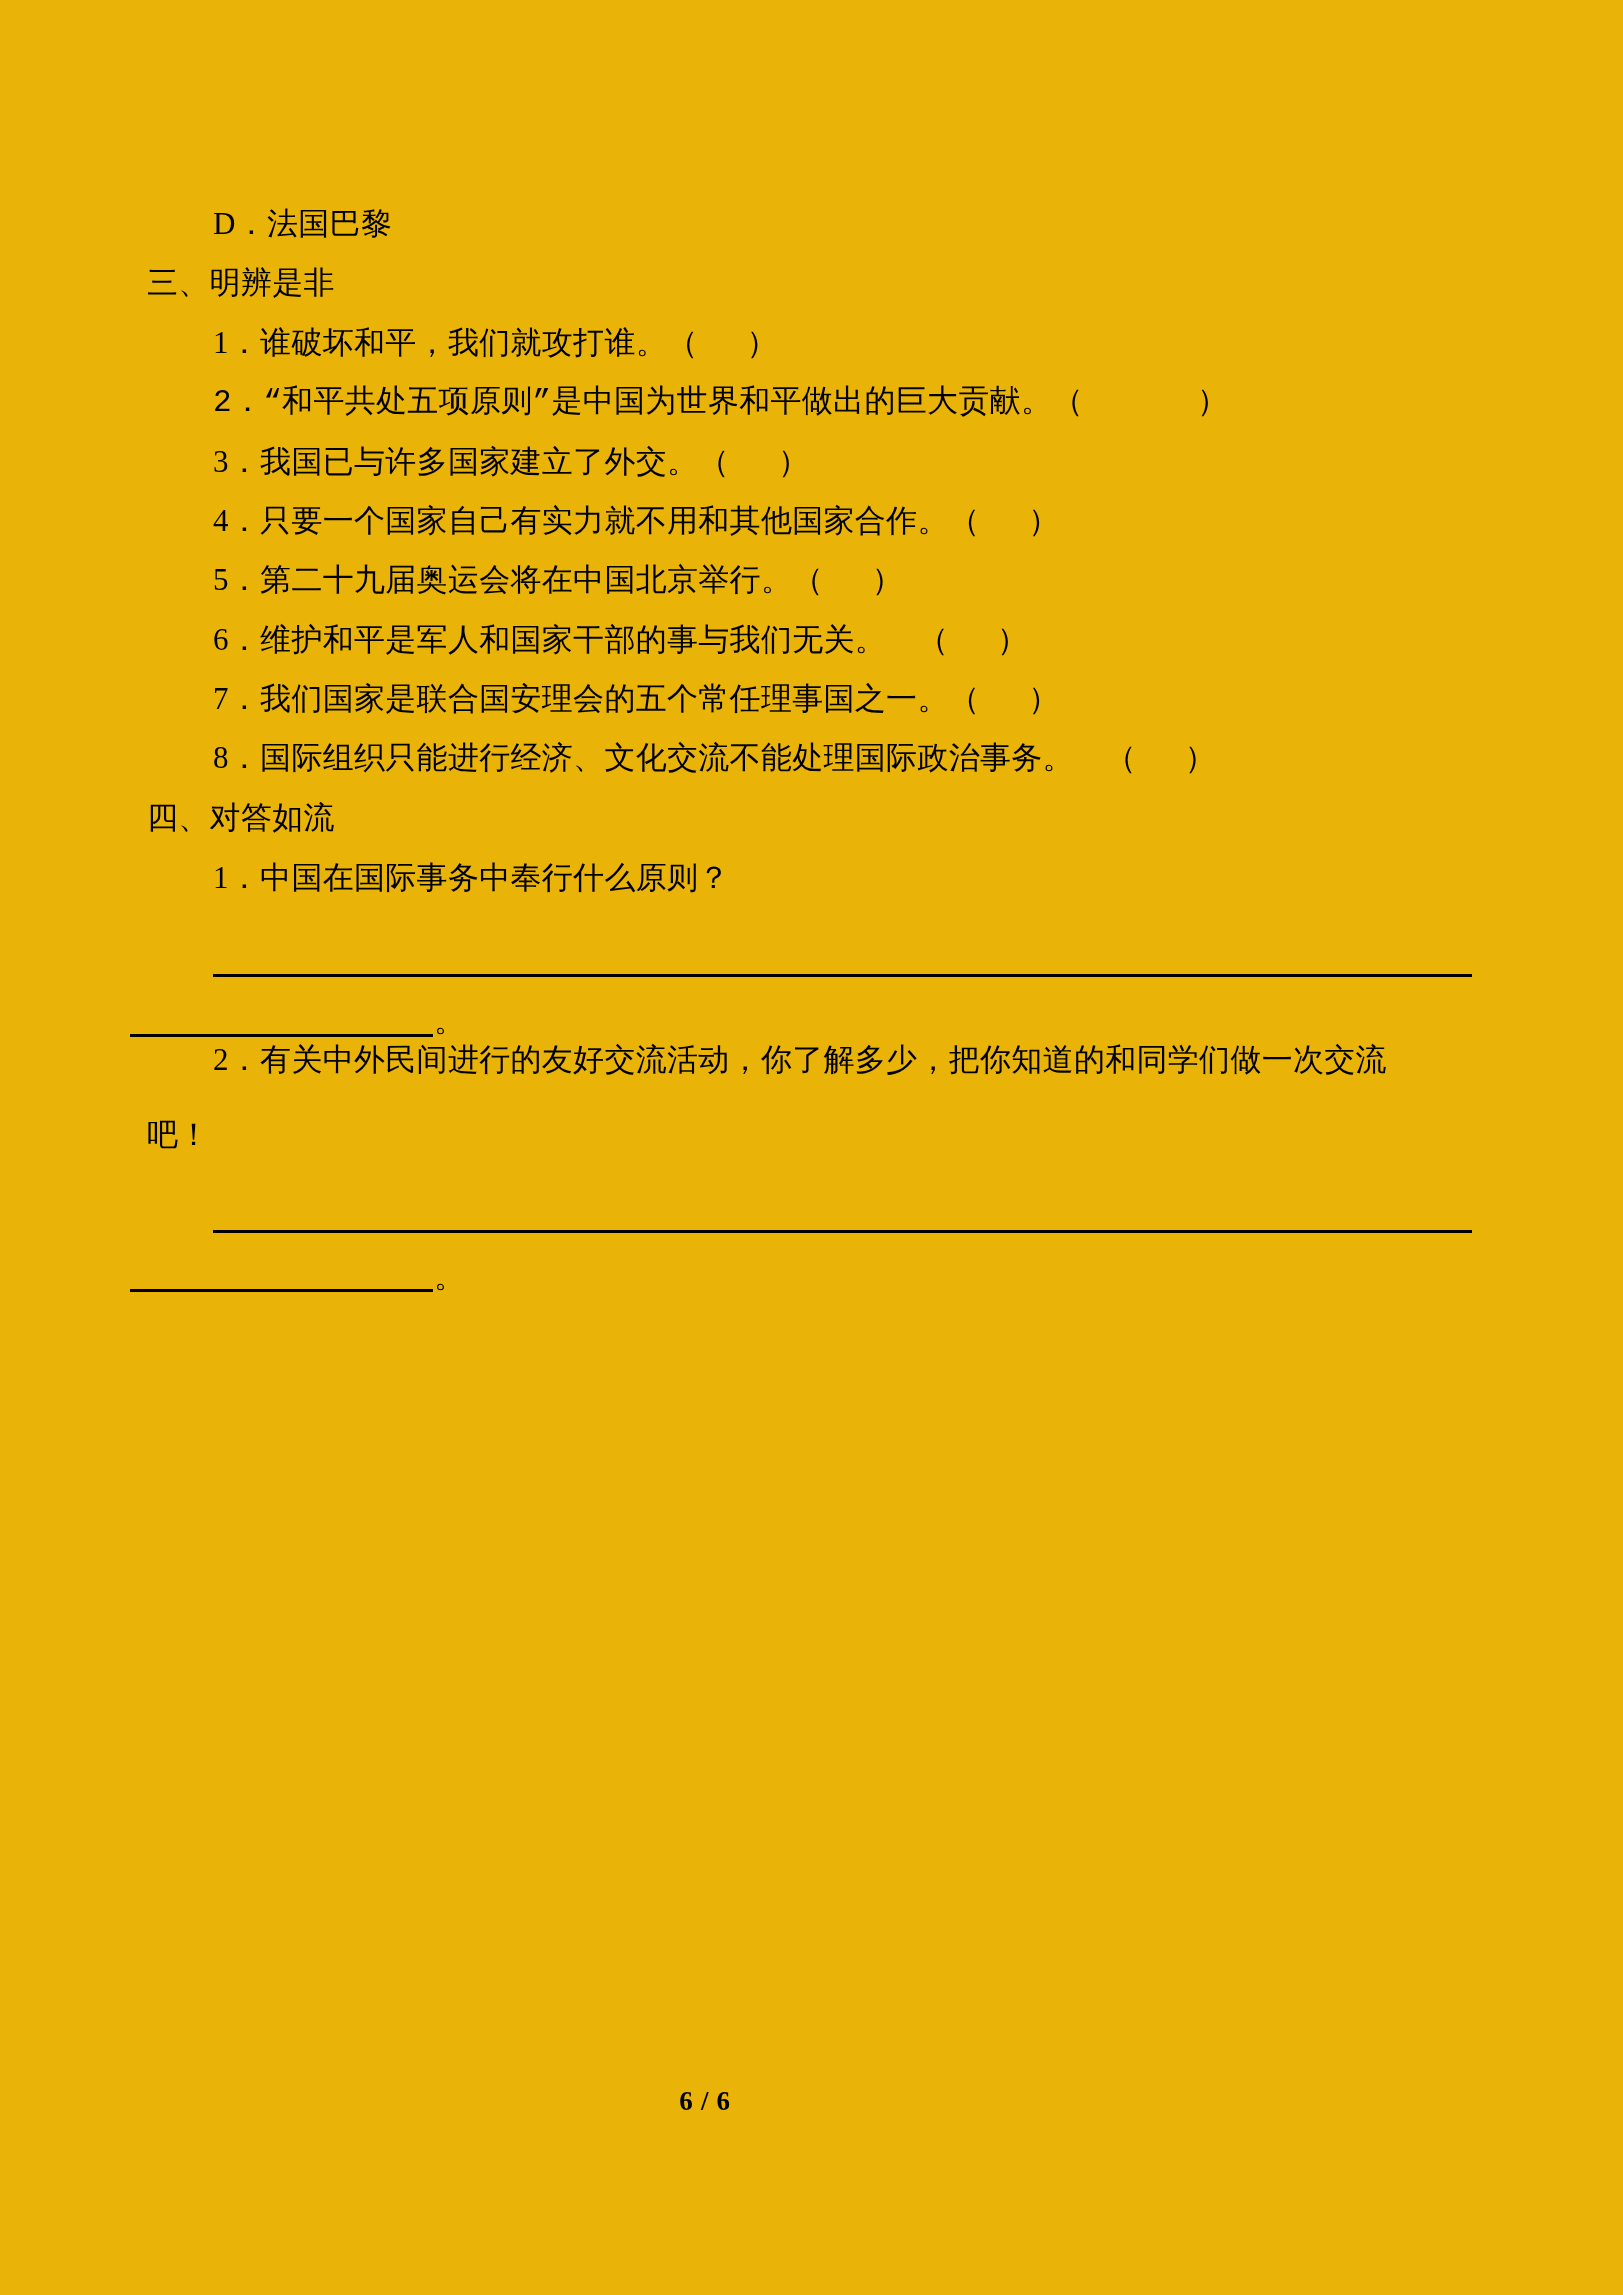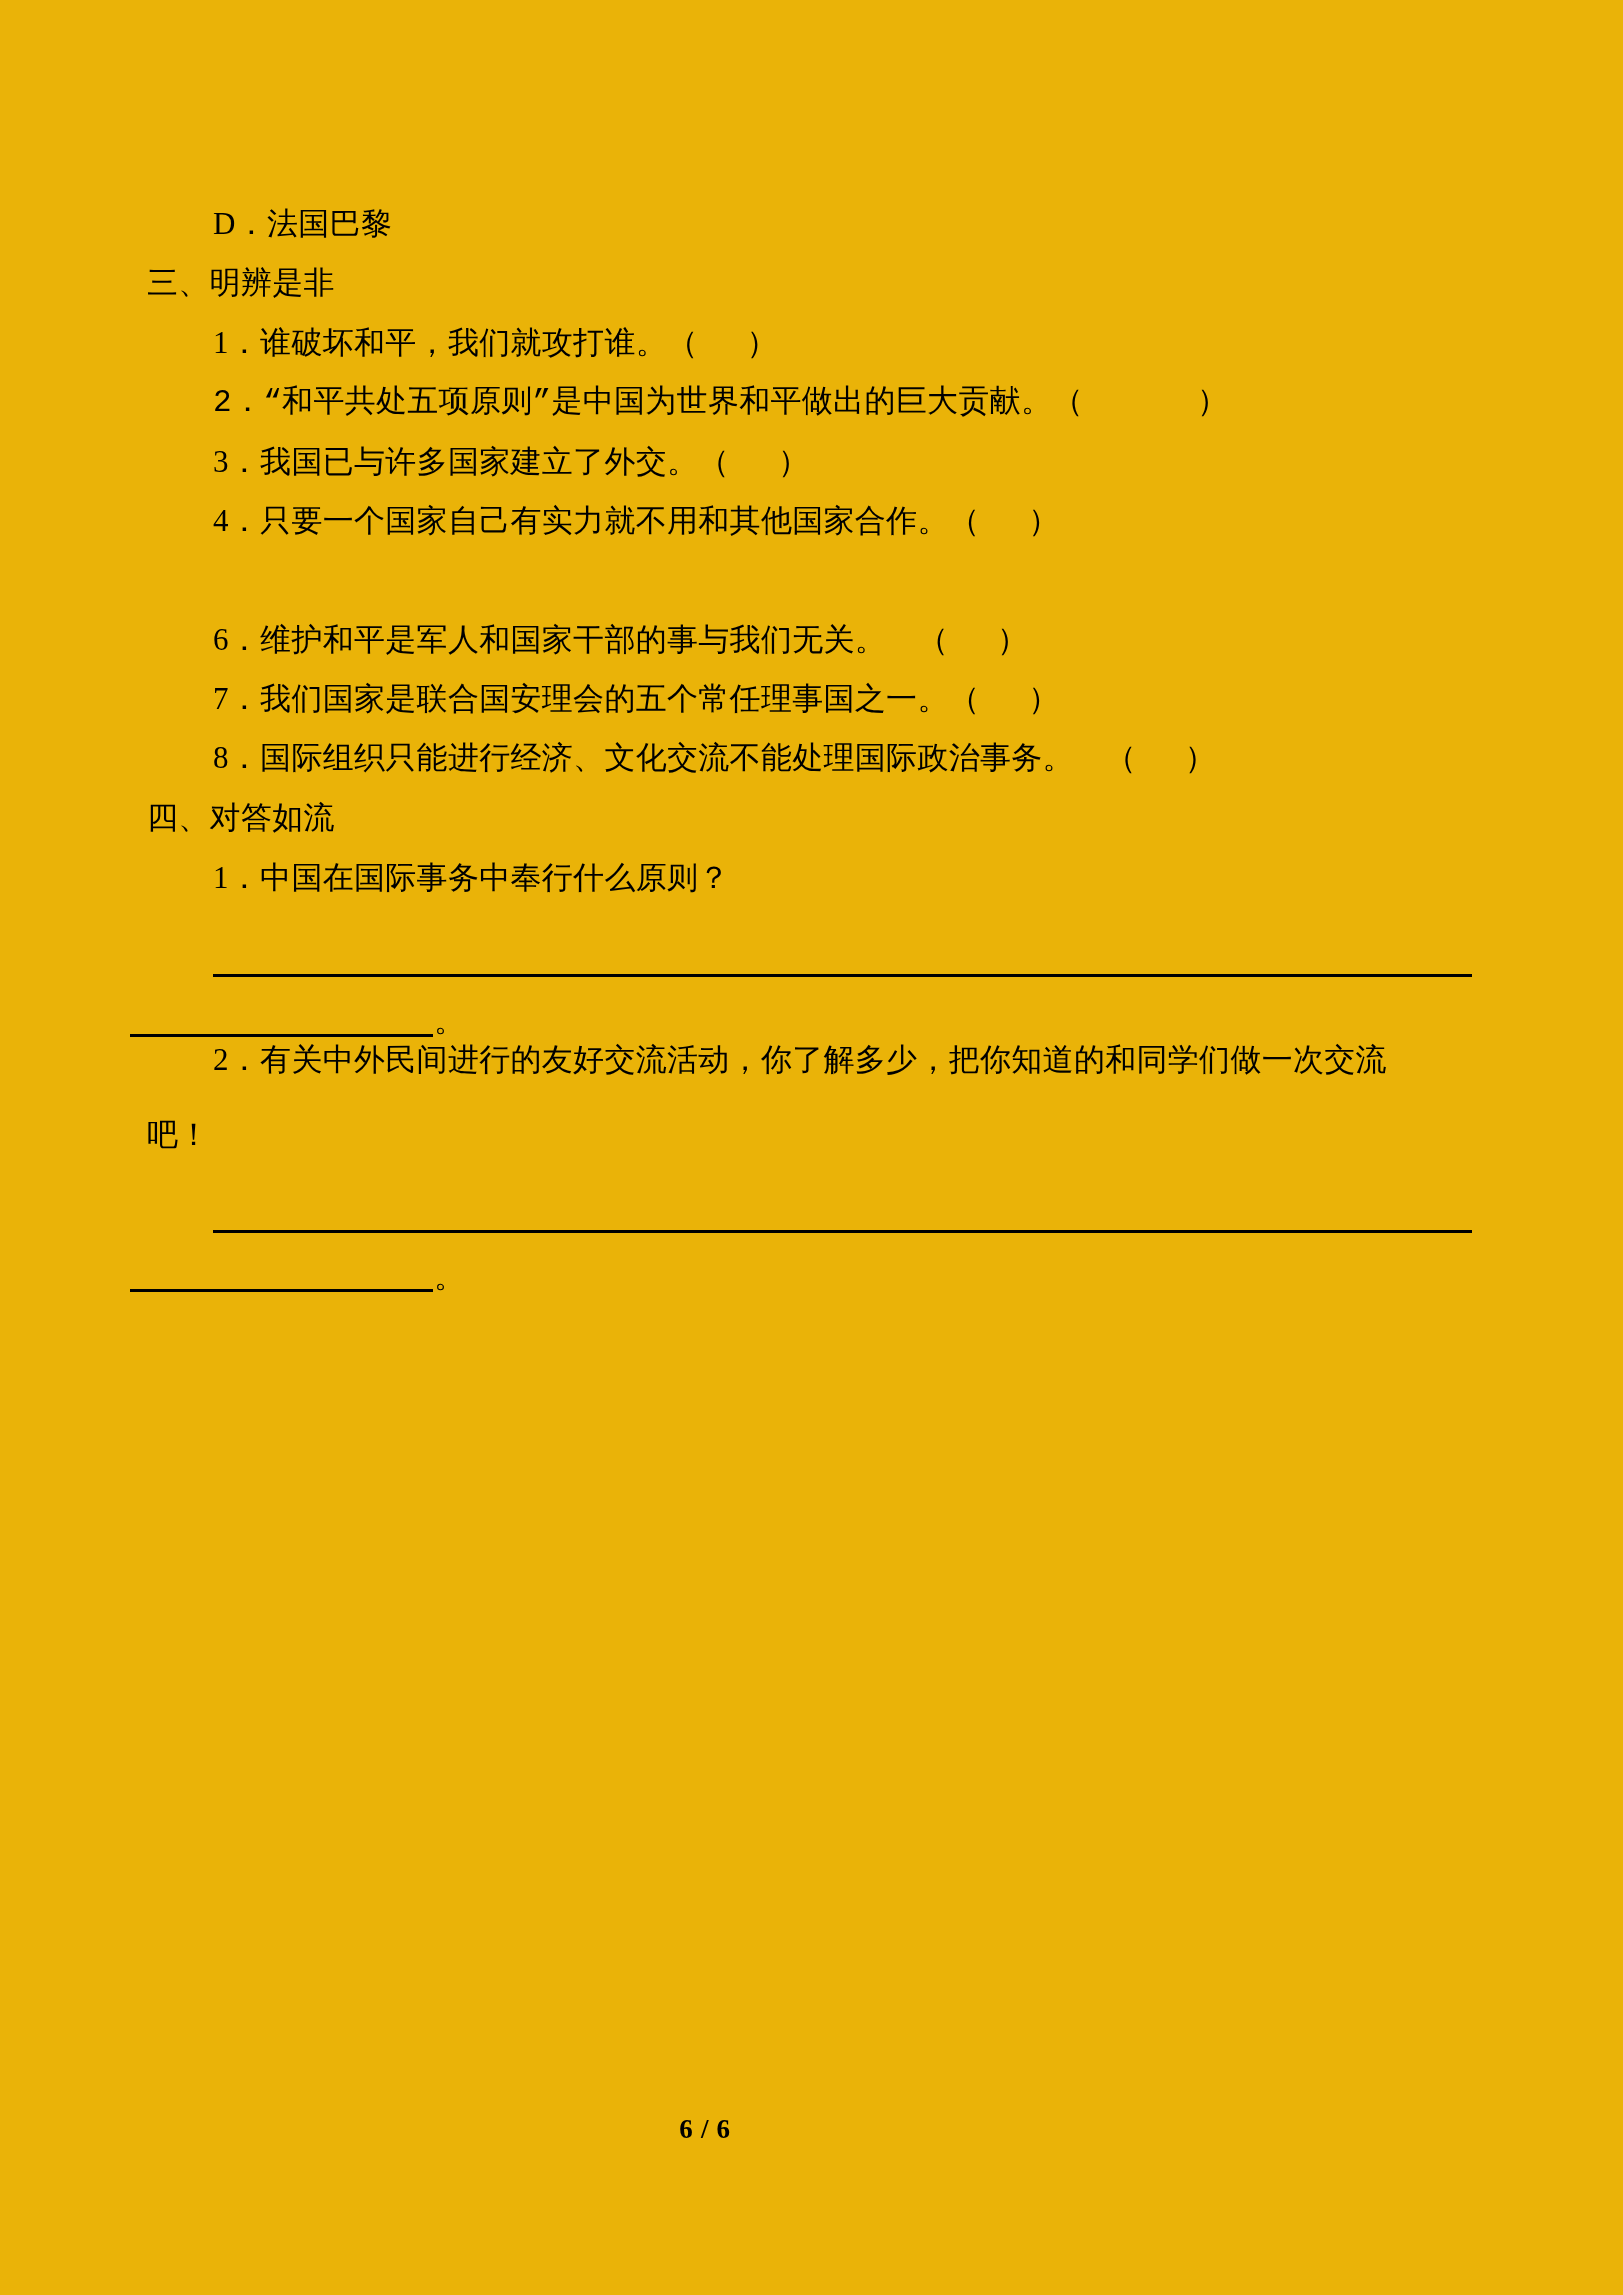--- a/index.html
+++ b/index.html
@@ -52,40 +52,40 @@
   
   .footer {
     position: absolute;
     left: 0;
     width: 1410px;
     text-align: center;
     font-size: 27px;
     font-weight: bold;
     font-family: "Liberation Serif", "DejaVu Serif", serif;
     letter-spacing: 0.7px;
-    margin-top: 28px;
   }
 </style>
 </head>
 <body>
 
 <div class="page">
 
   <div class="line ml-item" style="top:208px;">D．法国巴黎</div>
 
   <div class="line ml-doc" style="top:267px;">三、明辨是非</div>
 
   <div class="line ml-item" style="top:327px;">1．谁破坏和平，我们就攻打谁。（      ）</div>
 
   <div class="line ml-item" style="top:387px;font-family:Liberation Mono, monospace;">2．“和平共处五项原则”是中国为世界和平做出的巨大贡献。（      ）</div>
 
   <div class="line ml-item" style="top:446px;">3．我国已与许多国家建立了外交。（      ）</div>
 
   <div class="line ml-item" style="top:505px;">4．只要一个国家自己有实力就不用和其他国家合作。（      ）</div>
 
+  <div class="line ml-item" style="top:564px;">5．第二十九届奥运会将在中国北京举行。（      ）</div>
 
   <div class="line ml-item" style="top:624px;">6．维护和平是军人和国家干部的事与我们无关。　（      ）</div>
 
   <div class="line ml-item" style="top:683px;">7．我们国家是联合国安理会的五个常任理事国之一。（      ）</div>
 
   <div class="line ml-item" style="top:742px;">8．国际组织只能进行经济、文化交流不能处理国际政治事务。　（      ）</div>
 
   <div class="line ml-doc" style="top:802px;">四、对答如流</div>
 
   <div class="line ml-item" style="top:862px;">1．中国在国际事务中奉行什么原则？</div>

